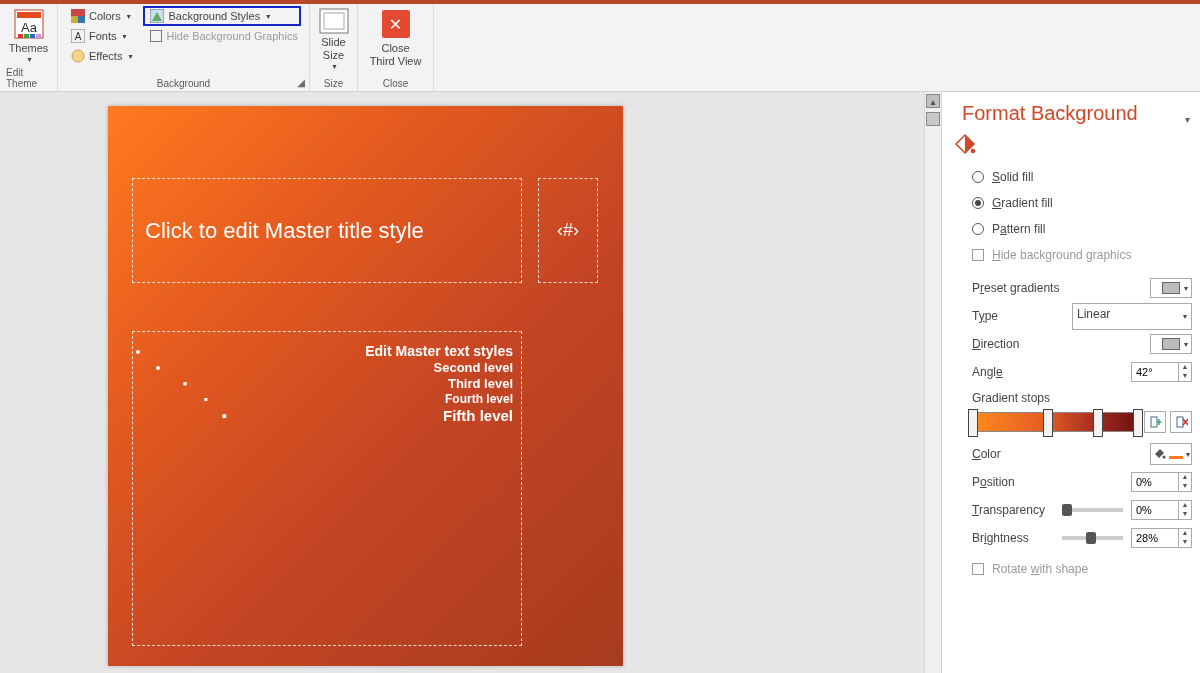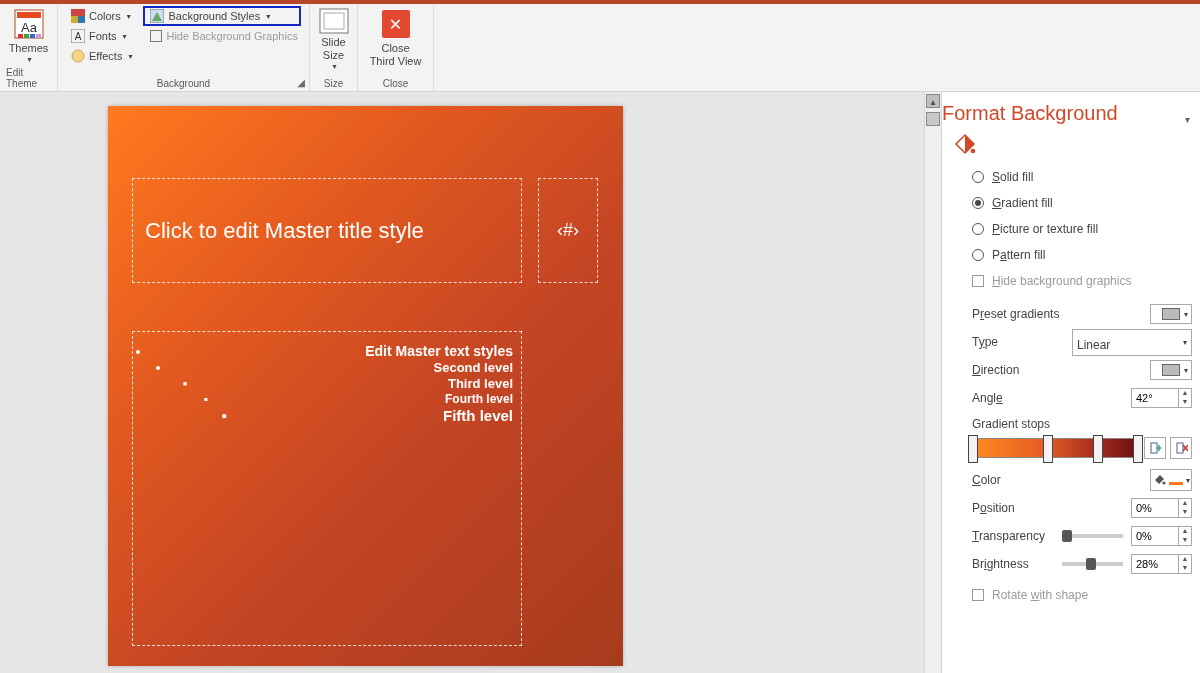--- a/index.html
+++ b/index.html
@@ -41,37 +41,37 @@
   .ph-body ul ul ul { list-style-type:"▪ "; }
   .ph-body li { margin:1px 0; }
   .b1{ font-weight:600; font-size:14px;}
   .b2{ font-weight:700; font-size:13px;}
   .b3{ font-size:13px;}
   .b4{ font-size:12px;}
   .b5{ font-size:15px;}
 
   
   .pane { width:259px; background:#fff; border-left:1px solid #d4d4d4; display:flex; flex-direction:column; font-size:12px;}
-  .pane-head { display:flex; align-items:flex-end; padding:10px 10px 4px 0; color:#d24726;}
+  .pane-head { display:flex; align-items:flex-end; padding:10px 10px 4px 20px; color:#d24726;}
   .pane-title { font-size:20px; font-weight:300; flex:1;}
   .pane-caret { font-size:10px; color:#666; cursor:pointer;}
   .fbicon { width:22px; height:22px; margin:4px 0 8px 12px; }
   .sect-head { padding:4px 0 4px 14px; color:#d24726; font-size:12px; font-weight:400; cursor:pointer;}
   .sect-head::before { content:"◢ "; font-size:9px;}
   .sect-body { padding:4px 8px 12px 30px; display:flex; flex-direction:column; gap:6px;}
   .rrow { display:flex; align-items:center; gap:8px; height:20px;}
   .radio { width:12px; height:12px; border:1px solid #555; border-radius:50%; position:relative; flex:0 0 12px;}
   .radio.on::after { content:""; position:absolute; inset:2px; background:#444; border-radius:50%;}
   .check { width:12px; height:12px; border:1px solid #999; flex:0 0 12px;}
   .krow { display:flex; align-items:center; height:22px; }
   .krow .kl { flex:1; }
   .swatch-drop { width:42px; height:20px; border:1px solid #aaa; display:flex; align-items:center; justify-content:flex-end; cursor:pointer; }
   .swatch-drop .sw { width:18px; height:12px; background:#bbb; border:1px solid #666; margin-right:2px;}
   .swatch-drop::after { content:"▾"; font-size:8px; margin:0 3px 0 2px; color:#444;}
-  .sel { width:120px; height:27px; border:1px solid #aaa; display:flex; align-items:flex-start; padding:8px 4px; cursor:pointer; justify-content:space-between;}
+  .sel { width:120px; height:27px; border:1px solid #aaa; display:flex; align-items:flex-end; padding:8px 4px; cursor:pointer; justify-content:space-between;}
   .sel::after { content:"▾"; font-size:8px; color:#444; }
   .spin { display:flex; align-items:center; }
   .spin input { width:48px; height:20px; border:1px solid #aaa; padding:0 4px; font-size:11px;}
   .spin .arrows { display:flex; flex-direction:column; border:1px solid #aaa; border-left:none;}
   .spin .arrows span { font-size:7px; line-height:8px; height:9px; width:12px; text-align:center; cursor:pointer; color:#555;}
   .gstops { display:flex; align-items:center; gap:4px; }
   .gtrack { height:20px; flex:1; position:relative; border:1px solid #888;
             background: linear-gradient(90deg,#ff8a1f 0%, #e35b24 45%, #a02b1f 75%, #6d1010 100%); }
   .gstop { position:absolute; top:-4px; width:10px; height:28px; border:1px solid #444; background:#f3f3f3; cursor:pointer; }
   .gbtn { width:22px; height:22px; border:1px solid #aaa; display:flex; align-items:center; justify-content:center; cursor:pointer;}
@@ -243,24 +243,20 @@
       <div class="rrow">
         <span class="radio"></span>
         <span><u class="ak">S</u><span>olid fill</span></span>
       </div>
       <div class="rrow">
         <span class="radio on"></span>
         <span><u class="ak">G</u><span>radient fill</span></span>
       </div>
       <div class="rrow">
         <span class="radio"></span>
-        <span><u class="ak">P</u><span>icture or texture fill</span></span>
-      </div>
-      <div class="rrow">
-        <span class="radio"></span>
         <span>P<u class="ak">a</u><span>ttern fill</span></span>
       </div>
       <div class="rrow disabled" style="margin-bottom:6px">
         <span class="check"></span>
         <span><u class="ak">H</u><span>ide background graphics</span></span>
       </div>
 
       <div class="krow">
         <span class="kl"><span>P</span><u class="ak">r</u><span>eset gradients</span></span>
         <div class="swatch-drop">

